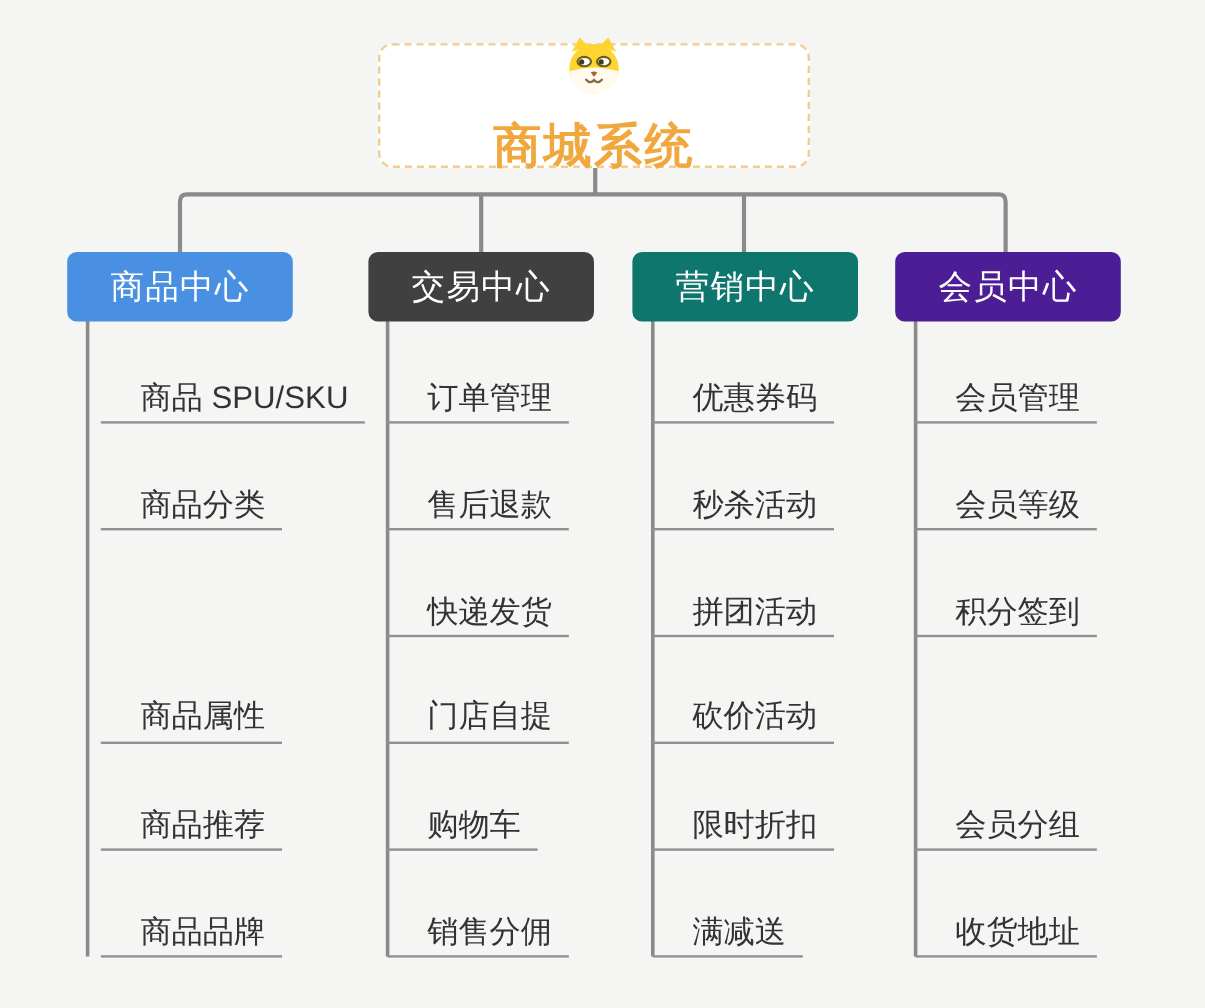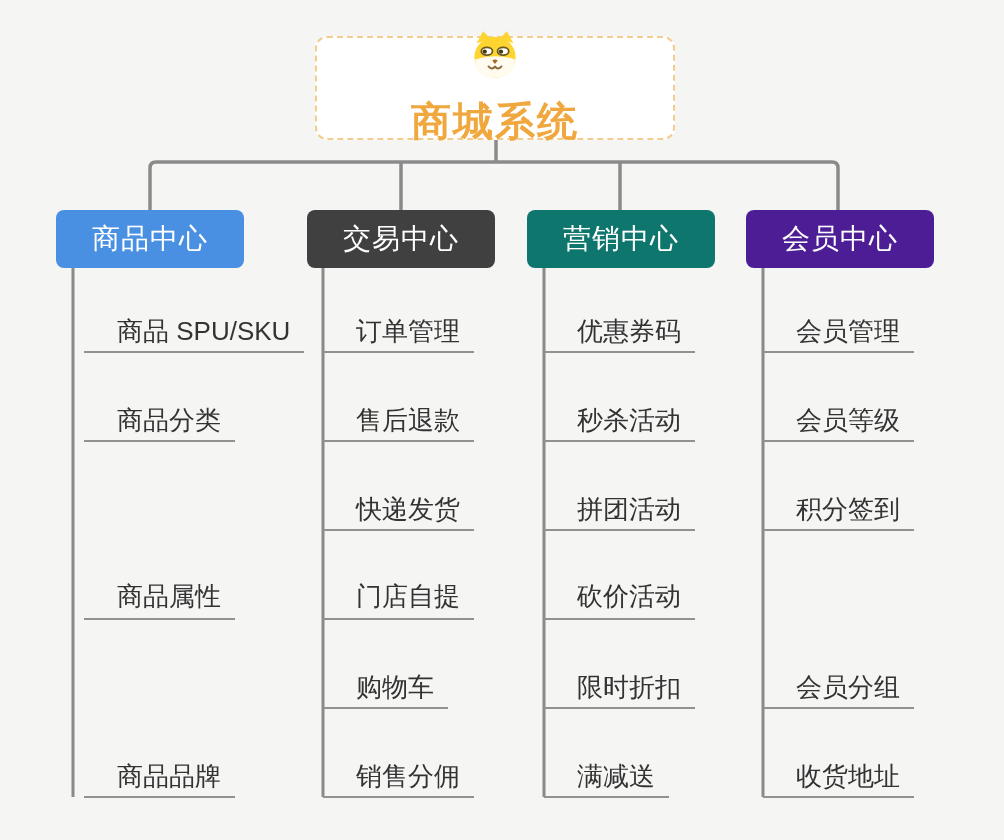--- a/index.html
+++ b/index.html
@@ -106,20 +106,21 @@
   <div class="branch b2">
     <span>营销中心</span>
   </div>
   <div class="branch b3">
     <span>会员中心</span>
   </div>
 
   <div class="item c0 r0">商品 SPU/SKU</div>
   <div class="item c0 r1">商品分类</div>
   <div class="item c0 r3">商品属性</div>
+  <div class="item c0 r4">商品推荐</div>
   <div class="item c0 r5">商品品牌</div>
 
   <div class="item c1 r0">订单管理</div>
   <div class="item c1 r1">售后退款</div>
   <div class="item c1 r2">快递发货</div>
   <div class="item c1 r3">门店自提</div>
   <div class="item c1 r4">购物车</div>
   <div class="item c1 r5">销售分佣</div>
 
   <div class="item c2 r0">优惠券码</div>

